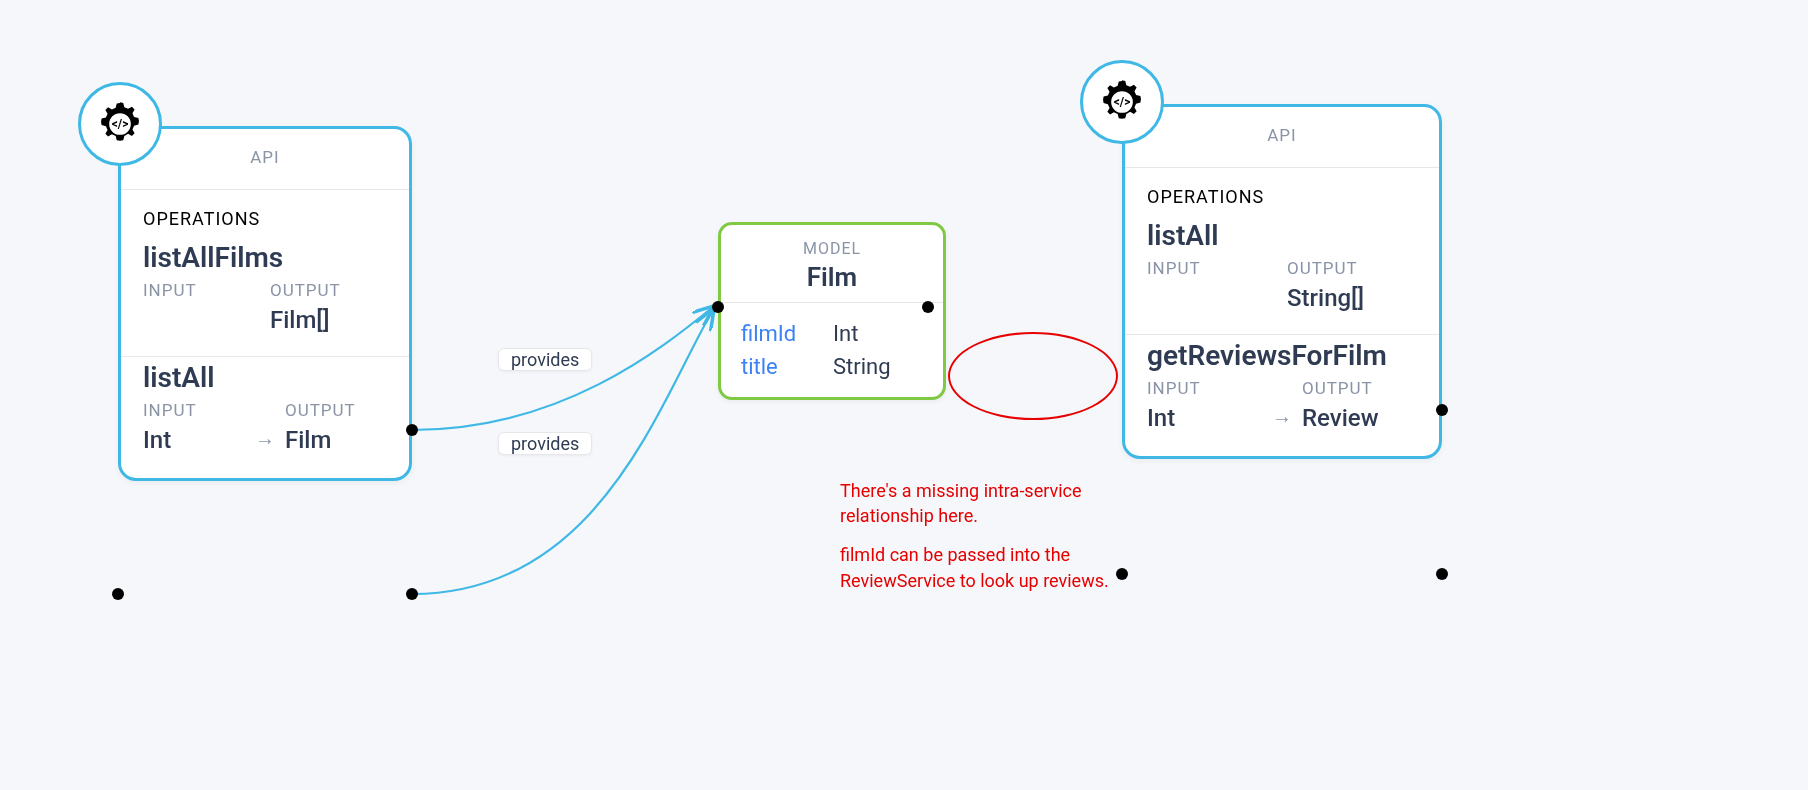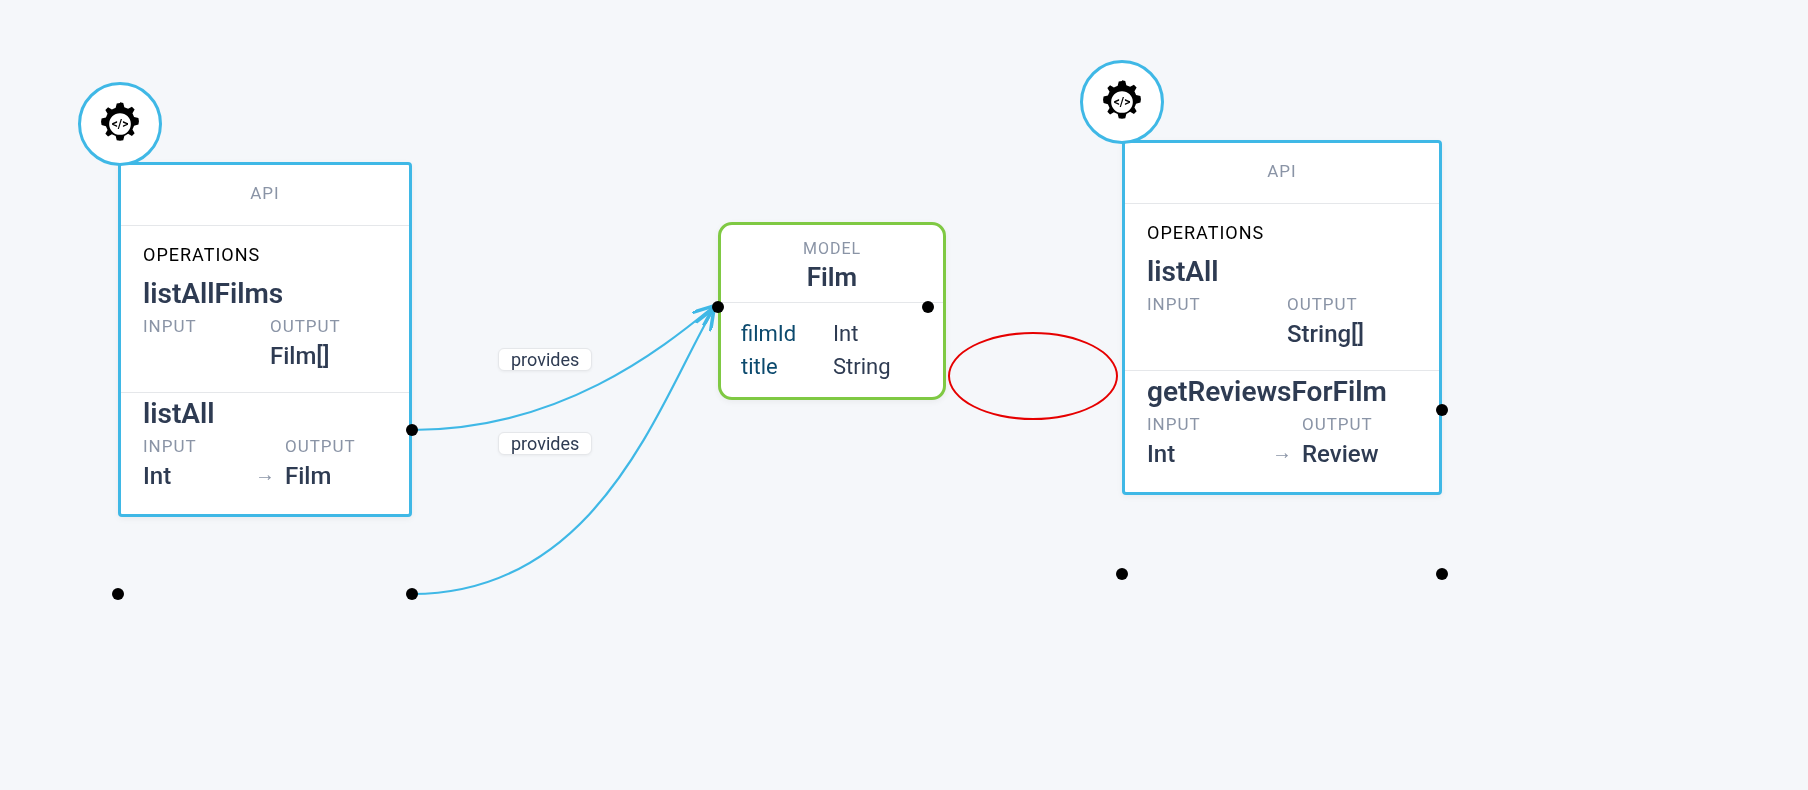--- a/index.html
+++ b/index.html
@@ -13,23 +13,22 @@
   }
   .canvas {
     position: absolute;
     inset: 0;
   }
   
   .api-card {
     position: absolute;
     background: #fff;
     border: 3px solid #3fb8e6;
-    border-radius: 4px;
+    border-radius: 18px;
     box-shadow: 0 2px 6px rgba(0,0,0,0.05);
-    margin-top: 36px;
   }
   .api-header {
     padding: 18px 22px 16px 22px;
     text-align: center;
     border-bottom: 1px solid #e5e7ea;
   }
   .api-label {
     color: #8a94a6;
     font-size: 17px;
     letter-spacing: 1px;
@@ -110,21 +109,21 @@
   .model-fields {
     padding: 14px 20px;
   }
   .model-field {
     display: flex;
     gap: 20px;
     padding: 4px 0;
   }
   .field-name {
     flex: 0 0 72px;
-    color: #0c4a6e;
+    color: #3b82f6;
     font-size: 22px;
   }
   .field-type {
     color: #2e3b52;
     font-size: 22px;
   }
   
   .gear-badge {
     position: absolute;
     width: 84px;
@@ -264,20 +263,25 @@
   </div>
 
   <div class="port" style="left:718px; top:307px;"></div>
   <div class="port" style="left:928px; top:307px;"></div>
 
   <div class="edge-label" style="left:498px; top:348px;">provides</div>
   <div class="edge-label" style="left:498px; top:432px;">provides</div>
 
   <div class="red-ellipse" style="left:948px; top:332px; width:170px; height:88px;"></div>
 
+  <div class="annotation-text" style="left:840px; top:478px;">
+    <div>There's a missing intra-service relationship here.</div>
+    <div style="height:14px;"></div>
+    <div>filmId can be passed into the ReviewService to look up reviews.</div>
+  </div>
 
   <div class="gear-badge" style="left:1080px; top:60px;">
     <svg viewBox="0 0 48 48">
       <path fill="#000" d="M24 4l3 .5 1 4 3.5 1.5 3.5-2 2.5 2.5-2 3.5L37 17.5l4 1 .5 3-.5 3-4 1-1.5 3.5 2 3.5-2.5 2.5-3.5-2L28 35l-1 4-3 .5-3-.5-1-4-3.5-1.5-3.5 2L10.5 33l2-3.5L11 26l-4-1-.5-3 .5-3 4-1 1.5-3.5-2-3.5L13 8.5l3.5 2L20 9l1-4 3-.5z M24 14a10 10 0 100 20 10 10 0 000-20z"></path>
       <text x="24" y="28" text-anchor="middle" font-size="11" font-weight="700" fill="#000">&lt;/&gt;</text>
     </svg>
   </div>
 
   <div class="api-card" style="left:1122px; top:104px; width:320px;">
     <div class="api-header">

